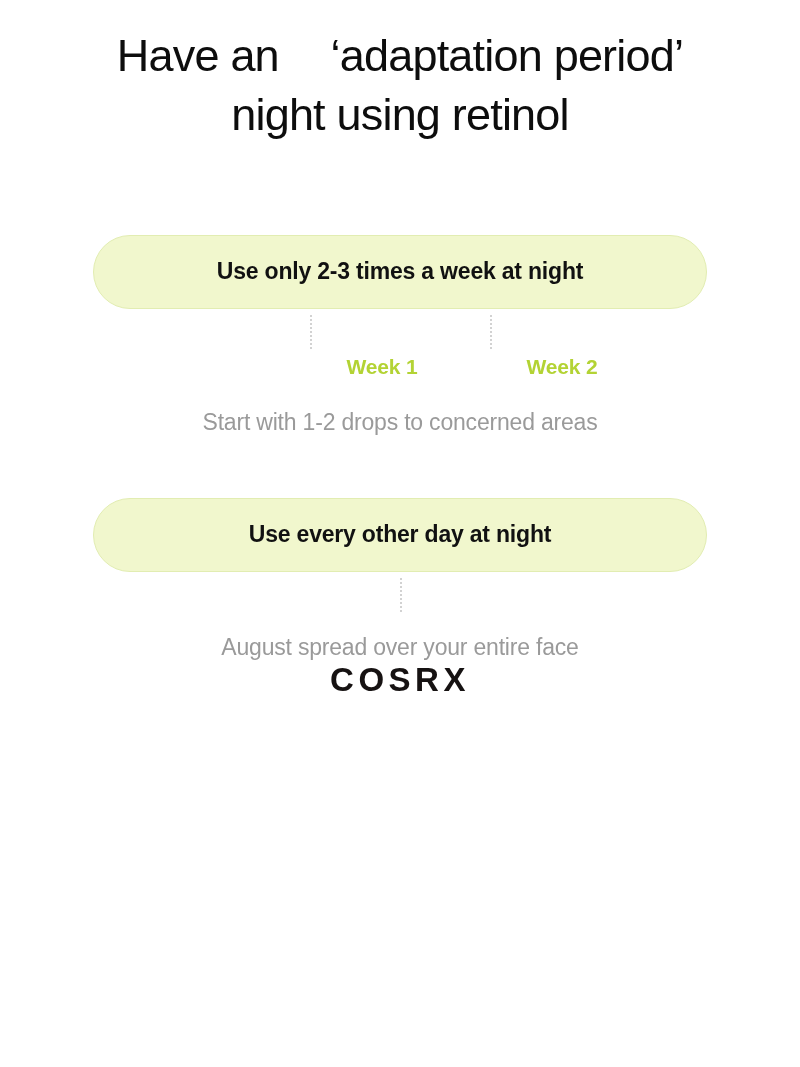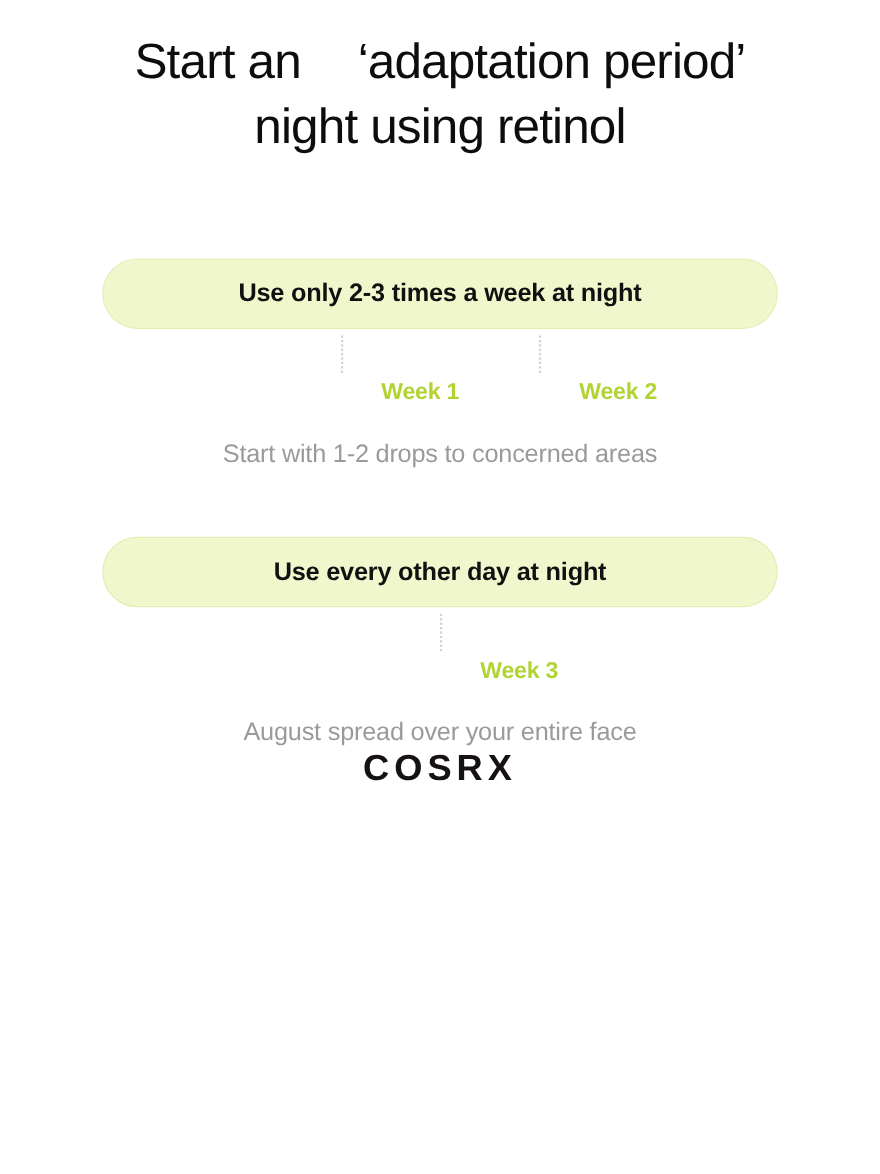--- a/index.html
+++ b/index.html
@@ -66,21 +66,21 @@
     font-weight: 400;
     margin-left: 40px;
   }
   .headline .hl-line2 {
     display: block;
   }
 
   
   .pill {
     width: 614px;
-    height: 64px;
+    height: 74px;
     background: #f1f7cd;
     border: 1.5px solid #e2edb2;
     border-radius: 46px;
     display: flex;
     align-items: center;
     justify-content: center;
     box-sizing: border-box;
   }
   .pill-1 { margin-top: 60px; }
   .pill-2 { margin-top: 0; }
@@ -146,21 +146,21 @@
     text-align: center;
   }
 </style>
 </head>
 <body>
 
 <div class="page">
 
 
   <h1 class="headline">
-    <span>Start an </span><span class="hl-strong">‘adaptation period’</span>
+    <span>Have an </span><span class="hl-strong">‘adaptation period’</span>
     <span class="hl-line2">night using retinol</span>
   </h1>
 
   <div class="pill pill-1">
     <span class="pill-label">Use only 2-3 times a week at night</span>
   </div>
 
   <div class="connectors">
     <div class="dotted" style="left:310px"></div>
     <div class="dotted" style="left:490px"></div>
@@ -176,21 +176,18 @@
   <div class="gap-section"></div>
 
   <div class="pill pill-2">
     <span class="pill-label">Use every other day at night</span>
   </div>
 
   <div class="connectors">
     <div class="dotted" style="left:400px"></div>
   </div>
 
-  <div class="weeks">
-    <span class="week-label" style="left:400px">Week 3</span>
-  </div>
 
   <div class="note">August spread over your entire face</div>
 
   <div class="logo">COSRX</div>
 
 </div>
 
 </body></html>

